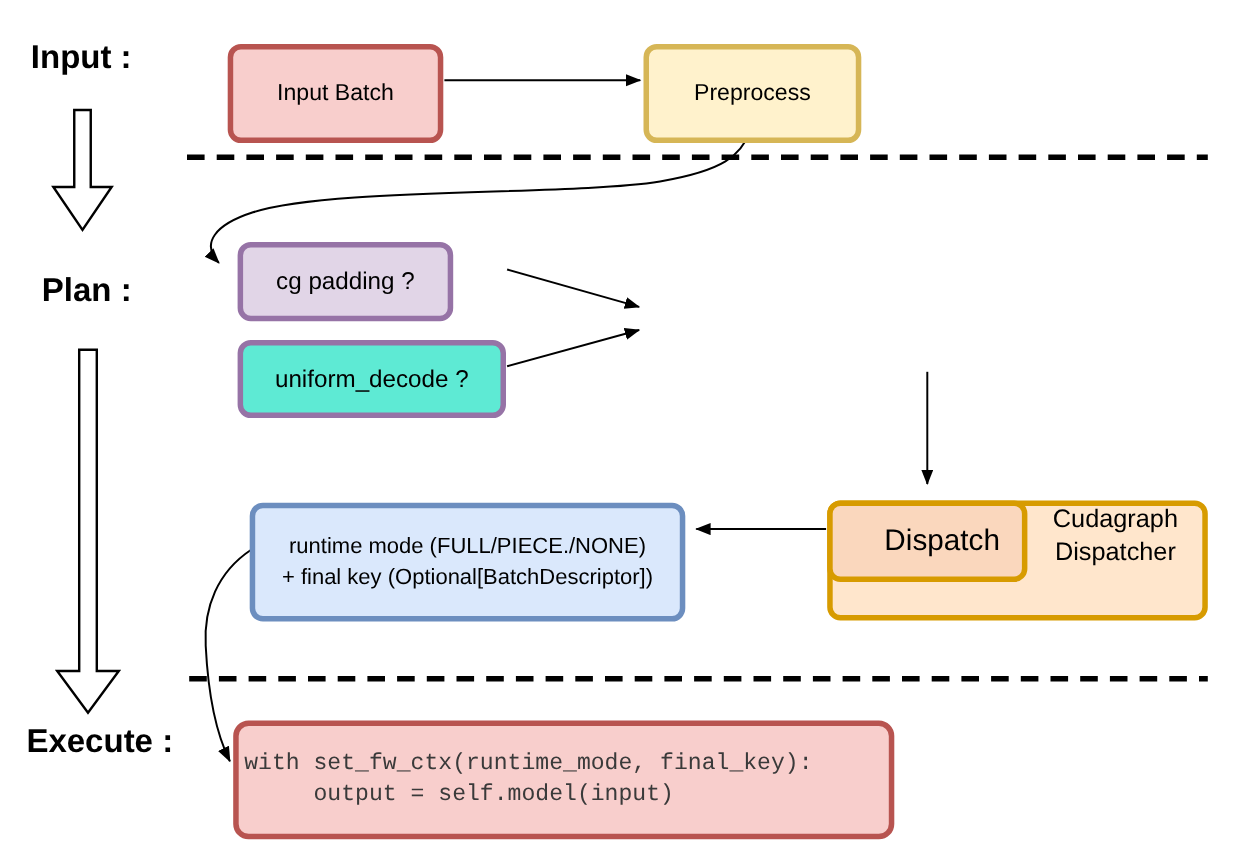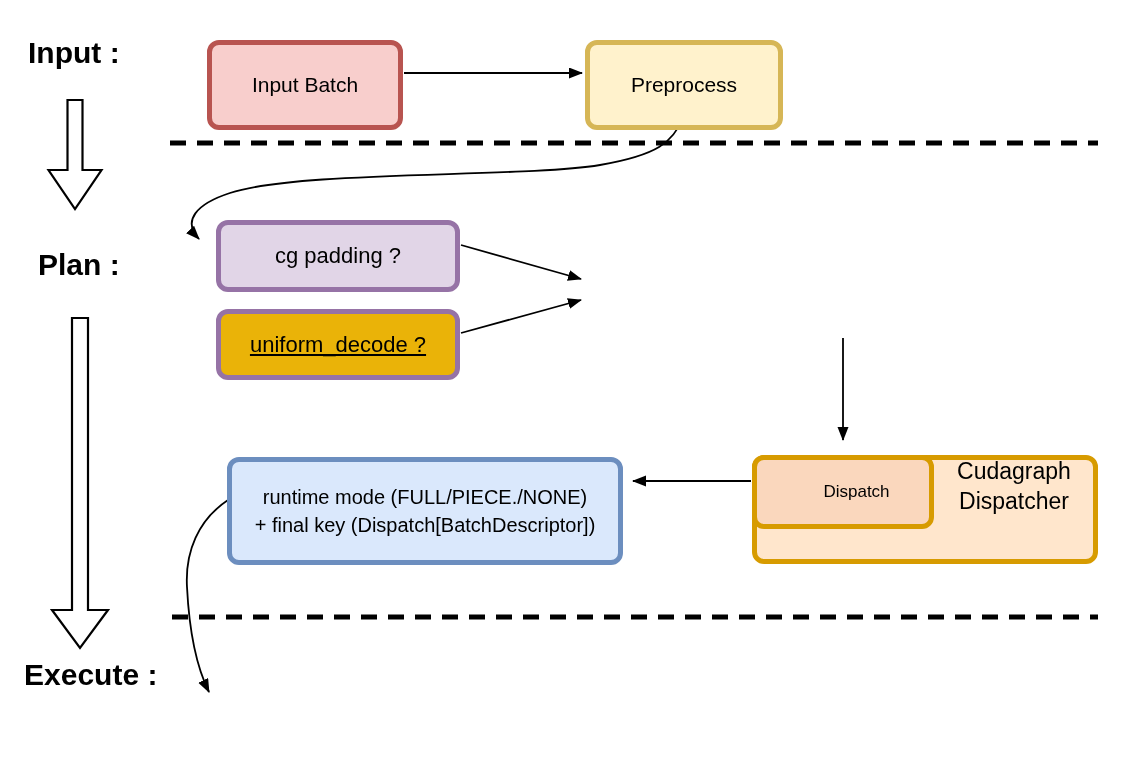--- a/index.html
+++ b/index.html
@@ -34,21 +34,21 @@
     line-height: 1.25;
     margin-top: 12px;
   }
   .node .nline { white-space: nowrap; }
 
   .fs21 { font-size: 21px; }
   .fs22 { font-size: 22px; }
 
   #node-init-key { font-size: 20px; line-height: 30px; }
   #node-runtime-mode { font-size: 20px; line-height: 28px; }
-  #node-dispatch { font-size: 17px; padding-left: 27px; }
+  #node-dispatch { font-size: 27px; padding-left: 27px; }
   #text-cudagraph {
     position: absolute;
     display: flex; flex-direction: column;
     align-items: center; justify-content: center;
     text-align: center;
     font-size: 23px; line-height: 30px; color: #000000;
   }
 
   #node-execute-code {
     align-items: flex-start;
@@ -102,38 +102,42 @@
   <div class="phase-label" style="left:24px; top:658px;">Execute :</div>
 
   <div class="node fs21" style="left: 207px; top: 28px; width: 196px; height: 90px; background: rgb(248, 206, 204); border-color: rgb(184, 84, 80);">
     <div class="nline">Input Batch</div>
   </div>
 
   <div class="node fs21" style="left: 585px; top: 28px; width: 198px; height: 90px; background: rgb(255, 242, 204); border-color: rgb(214, 182, 86); text-align: right;">
     <div class="nline">Preprocess</div>
   </div>
 
-  <div class="node fs22" style="left: 216px; top: 208px; width: 244px; height: 72px; background: rgb(225, 213, 231); border-color: rgb(150, 115, 166);">
+  <div class="node fs22" style="left: 216px; top: 208px; width: 196px; height: 72px; background: rgb(225, 213, 231); border-color: rgb(150, 115, 166);">
     <div class="nline">cg padding ?</div>
   </div>
 
-  <div class="node fs22" style="left: 216px; top: 297px; width: 244px; height: 71px; background: #eab308; border-color: rgb(150, 115, 166); text-decoration: underline;">
+  <div class="node fs22" style="left: 216px; top: 297px; width: 244px; height: 71px; background: #5eead4; border-color: rgb(150, 115, 166);">
     <div class="nline">uniform_decode ?</div>
   </div>
 
 
   <div class="node" style="left: 752px; top: 443px; width: 346px; height: 109px; background: rgb(255, 230, 204); border-color: rgb(215, 155, 0);">
   </div>
   <div class="node" id="node-dispatch" style="left: 752px; top: 443px; width: 182px; height: 74px; background: rgb(250, 215, 189); border-color: rgb(215, 155, 0);">
     <div class="nline">Dispatch</div>
   </div>
   <div id="text-cudagraph" style="left:930px; top:443px; width:168px; height:85px;">
     <div class="nline">Cudagraph</div>
     <div class="nline">Dispatcher</div>
   </div>
 
   <div class="node" id="node-runtime-mode" style="left: 227px; top: 445px; width: 396px; height: 108px; background: rgb(218, 232, 252); border-color: rgb(108, 142, 191);">
     <div class="nline">runtime mode (FULL/PIECE./NONE)</div>
-    <div class="nline">+ final key (Dispatch[BatchDescriptor])</div>
+    <div class="nline">+ final key (Optional[BatchDescriptor])</div>
   </div>
 
+  <div class="node" id="node-execute-code" style="left: 212px; top: 643px; width: 601px; height: 108px; background: rgb(248, 206, 204); border-color: rgb(184, 84, 80);">
+    <div class="nline">with set_fw_ctx(runtime_mode, final_key):</div>
+    <div class="nline">     output = self.model(input)</div>
+  </div>
 
 </div>
 
 </body></html>

